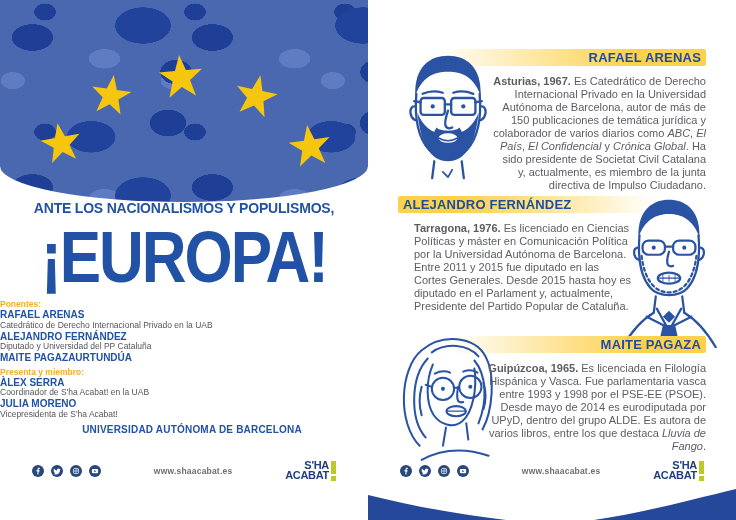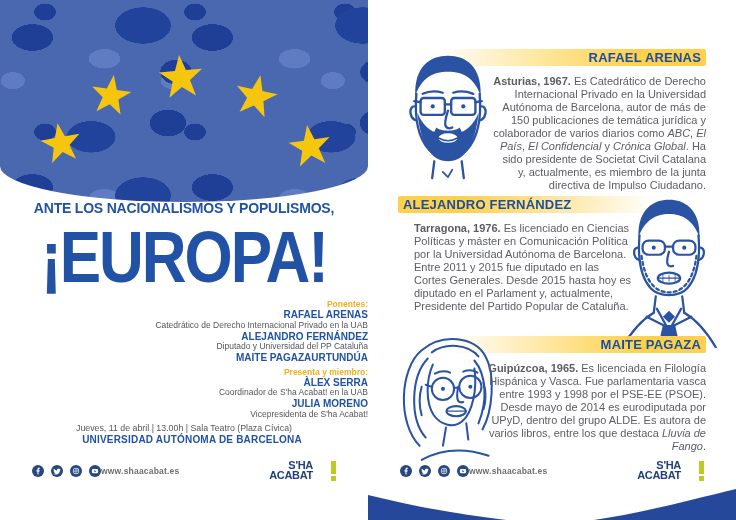--- a/index.html
+++ b/index.html
@@ -26,36 +26,36 @@
     background-size:180px 150px,220px 170px,200px 160px,240px 190px,210px 150px,160px 130px,190px 140px,150px 120px;
     border-radius:0 0 50% 50% / 0 0 36px 36px;
   }
   .star{position:absolute;display:block;}
   .star svg{width:100%;height:100%;display:block;}
   .headline-top{position:absolute;top:200px;left:0;right:0;text-align:center;
     font-size:14px;font-weight:bold;color:#2152a5;letter-spacing:-0.2px;}
   .headline-main{position:absolute;top:215px;left:0;right:0;text-align:center;
     font-size:62px;font-weight:bold;color:#2152a5;letter-spacing:-2px;
     transform:scaleY(1.18);transform-origin:top center;white-space:nowrap;}
-  .speakers{position:absolute;top:296px;left:0;right:0;text-align:right;}
+  .speakers{position:absolute;top:296px;left:0;right:0;text-align:left;}
   .grp-label{font-size:8.5px;font-weight:bold;color:#f2b01e;margin:3px 0 1px;}
   .sp-name{font-size:10px;font-weight:bold;color:#2152a5;line-height:10.5px;}
   .sp-role{font-size:8.5px;color:#55565a;line-height:9.5px;margin-bottom:1.5px;}
   .event{position:absolute;top:423px;left:0;right:0;text-align:center;}
   .event-info{font-size:8.8px;color:#55565a;}
   .venue{font-size:10px;font-weight:bold;color:#2152a5;margin-top:1px;letter-spacing:.2px;margin-left:16px;}
 
   
   .footer{position:absolute;top:450px;left:0;width:100%;height:42px;display:flex;
     align-items:center;padding:0 32px;box-sizing:border-box;}
   .social{display:flex;gap:7px;}
   .social .sicon{width:12px;height:12px;display:block;cursor:pointer;}
   .social .sicon svg{width:12px;height:12px;display:block;}
-  .site{flex:1;font-size:8.5px;font-weight:bold;color:#6d6e71;letter-spacing:.2px;}
-  .logo{display:flex;align-items:flex-start;gap:18px;}
+  .site{flex:1;text-align:center;font-size:8.5px;font-weight:bold;color:#6d6e71;letter-spacing:.2px;}
+  .logo{display:flex;align-items:flex-start;gap:2px;}
   .logo-text{text-align:right;color:#203e7d;font-weight:bold;font-size:11px;line-height:9.5px;letter-spacing:-0.3px;}
   .logo-excl{display:flex;flex-direction:column;gap:2px;margin-top:0;}
   .logo-excl .bar{width:5px;height:13px;background:#bcc929;}
   .logo-excl .dot{width:5px;height:5px;background:#bcc929;}
 
   
   .tbar{position:absolute;height:17px;line-height:17px;font-size:13px;font-weight:bold;
     color:#1c4da0;letter-spacing:.2px;border-radius:2px;white-space:nowrap;}
   .tbar.t-right{background:linear-gradient(to right, rgba(253,209,75,0) 0%, rgba(253,209,75,.55) 40%, #fdd14b 75%);text-align:right;padding-right:5px;}
   .tbar.t-left{background:linear-gradient(to left, rgba(253,209,75,0) 0%, rgba(253,209,75,.55) 40%, #fdd14b 75%);text-align:left;padding-left:5px;}
@@ -132,21 +132,20 @@
         <div class="sp-name">ÀLEX SERRA</div>
         <div class="sp-role">Coordinador de S'ha Acabat! en la UAB</div>
       </div>
       <div>
         <div class="sp-name">JULIA MORENO</div>
         <div class="sp-role">Vicepresidenta de S'ha Acabat!</div>
       </div>
     </div>
 
     <div class="event">
-      <div class="event-info">Jueves, 11 de abril | 13.00h | Sala Teatro (Plaza Cívica)</div>
       <div class="venue">UNIVERSIDAD AUTÓNOMA DE BARCELONA</div>
     </div>
 
     <div class="footer">
       <div class="social">
         <span class="sicon">
           <svg viewBox="0 0 24 24">
               <circle cx="12" cy="12" r="12" fill="#27477f"></circle>
               <path fill="#fff" d="M13.1,19 v-6.1 h2 l.3-2.4 h-2.3 V9 c0-.7.2-1.2 1.2-1.2 h1.2 V5.7 c-.2,0-.9-.1-1.7-.1 c-1.7,0-2.9,1-2.9,3 v1.9 H8.9 v2.4 h2 V19 Z"></path>
             </svg>

